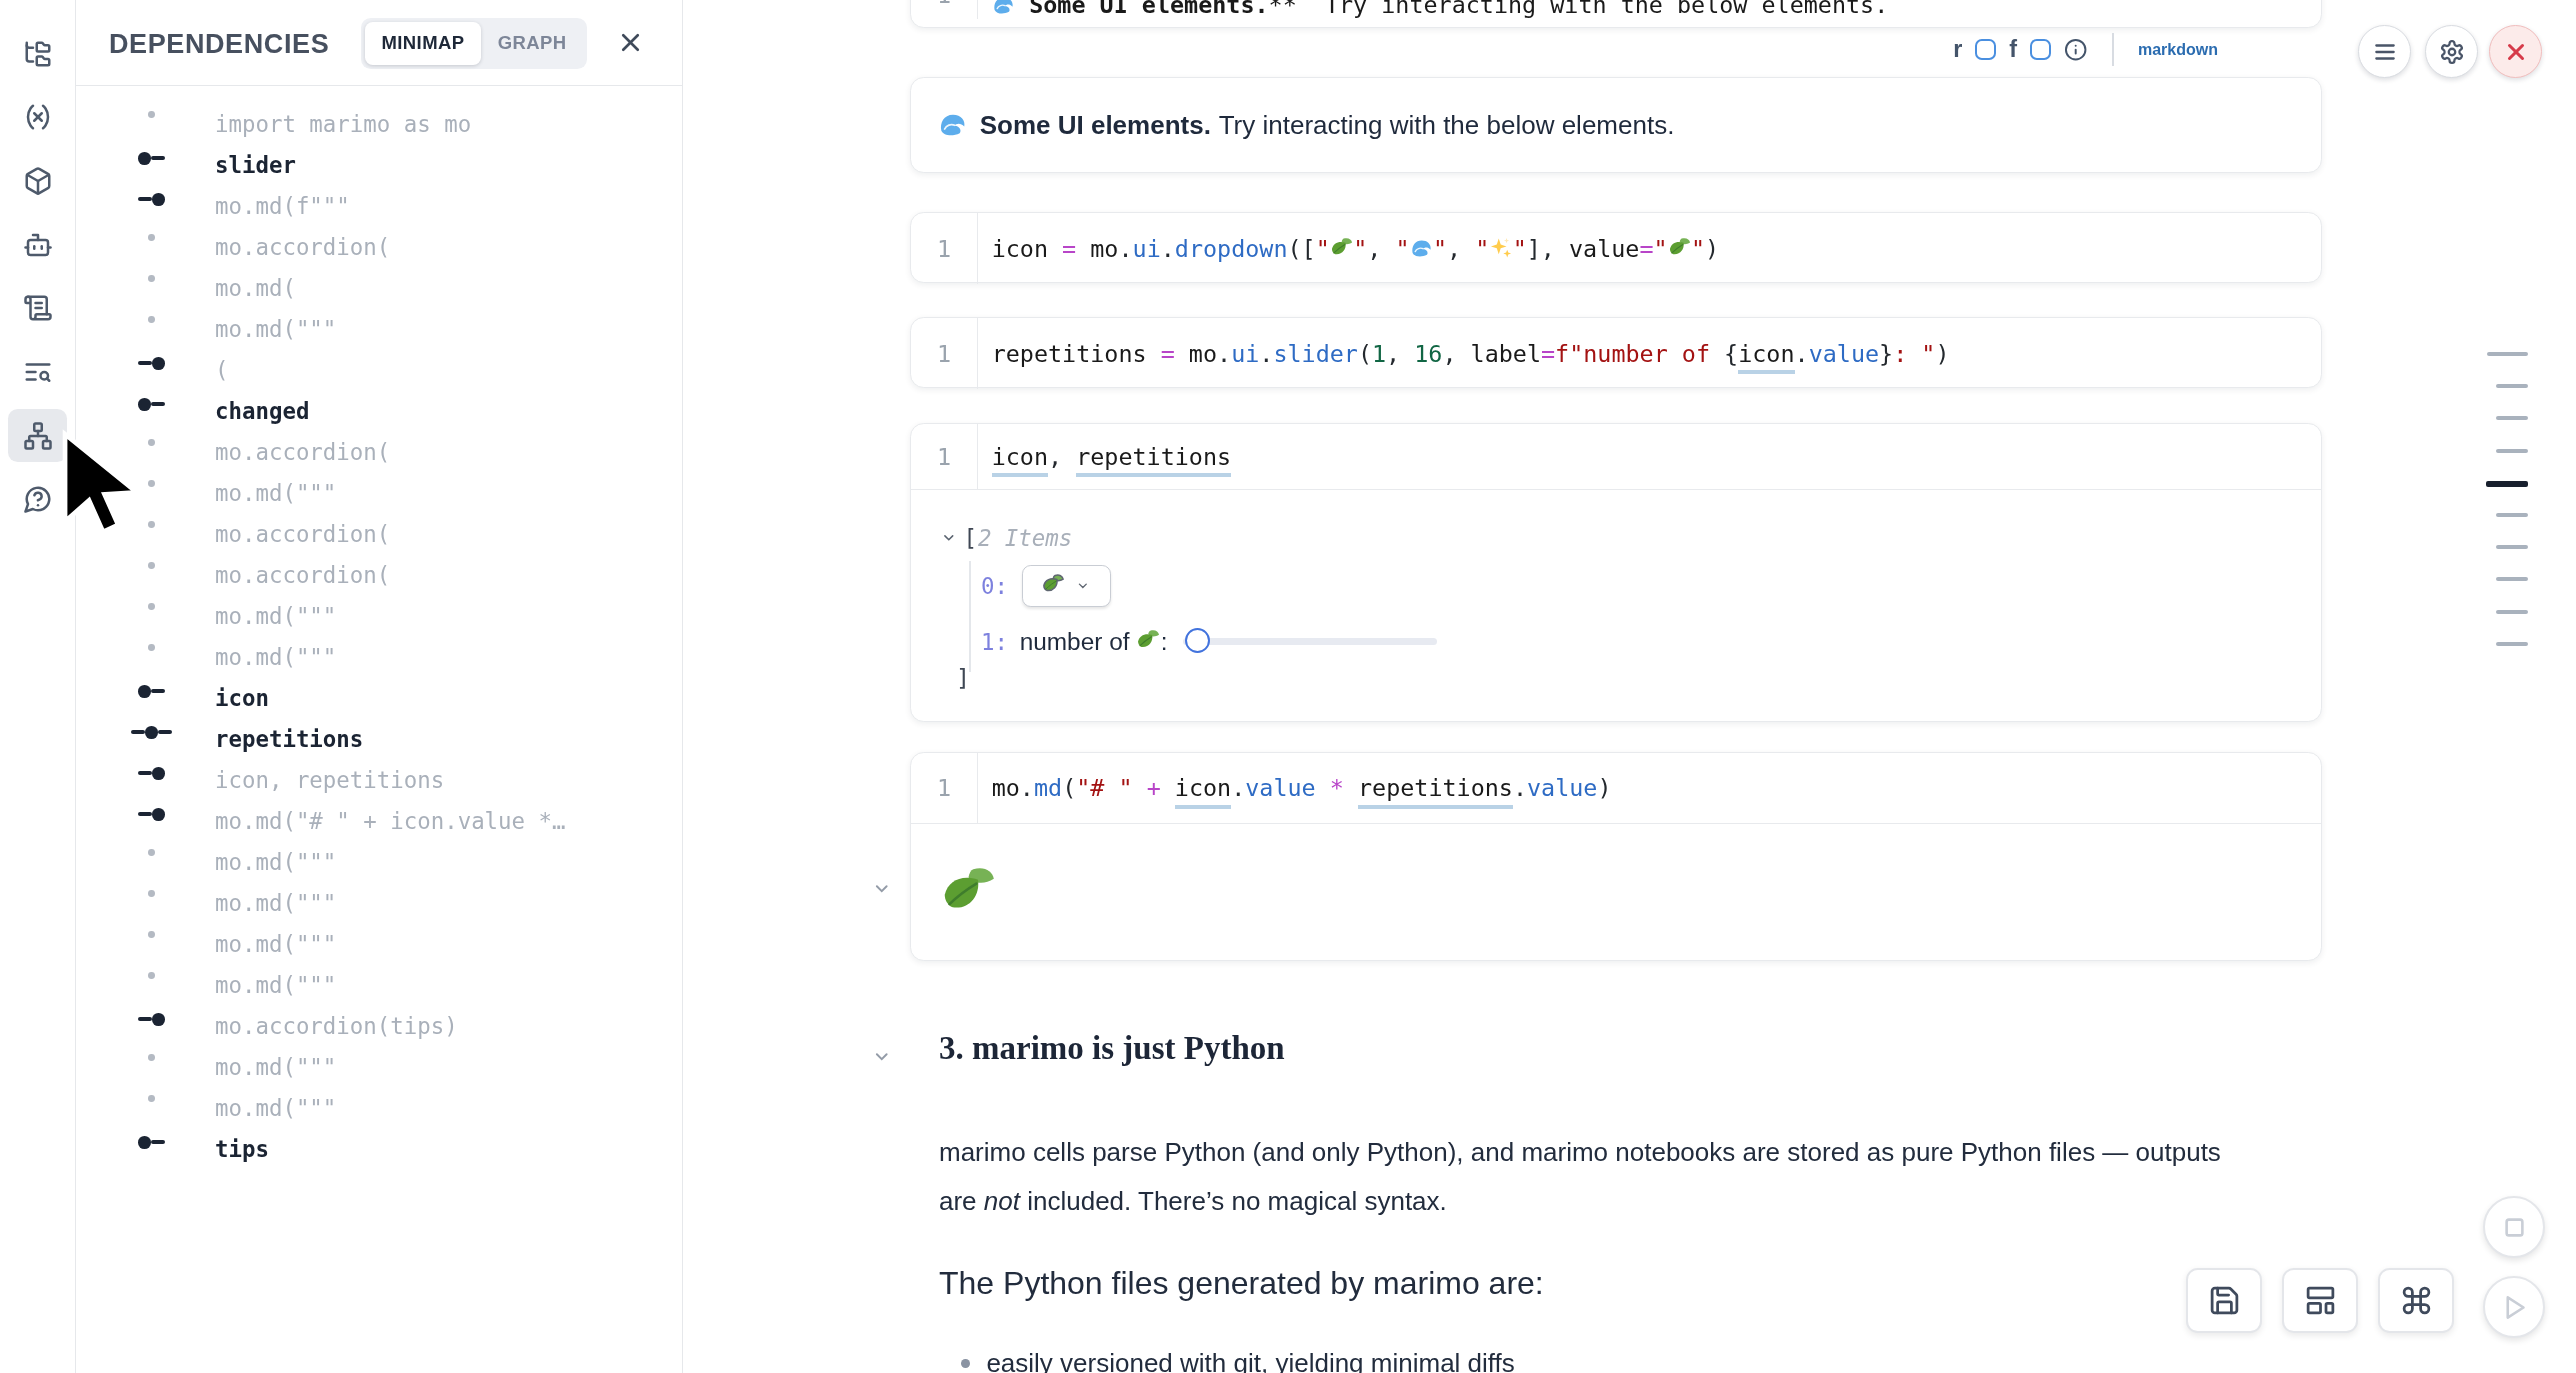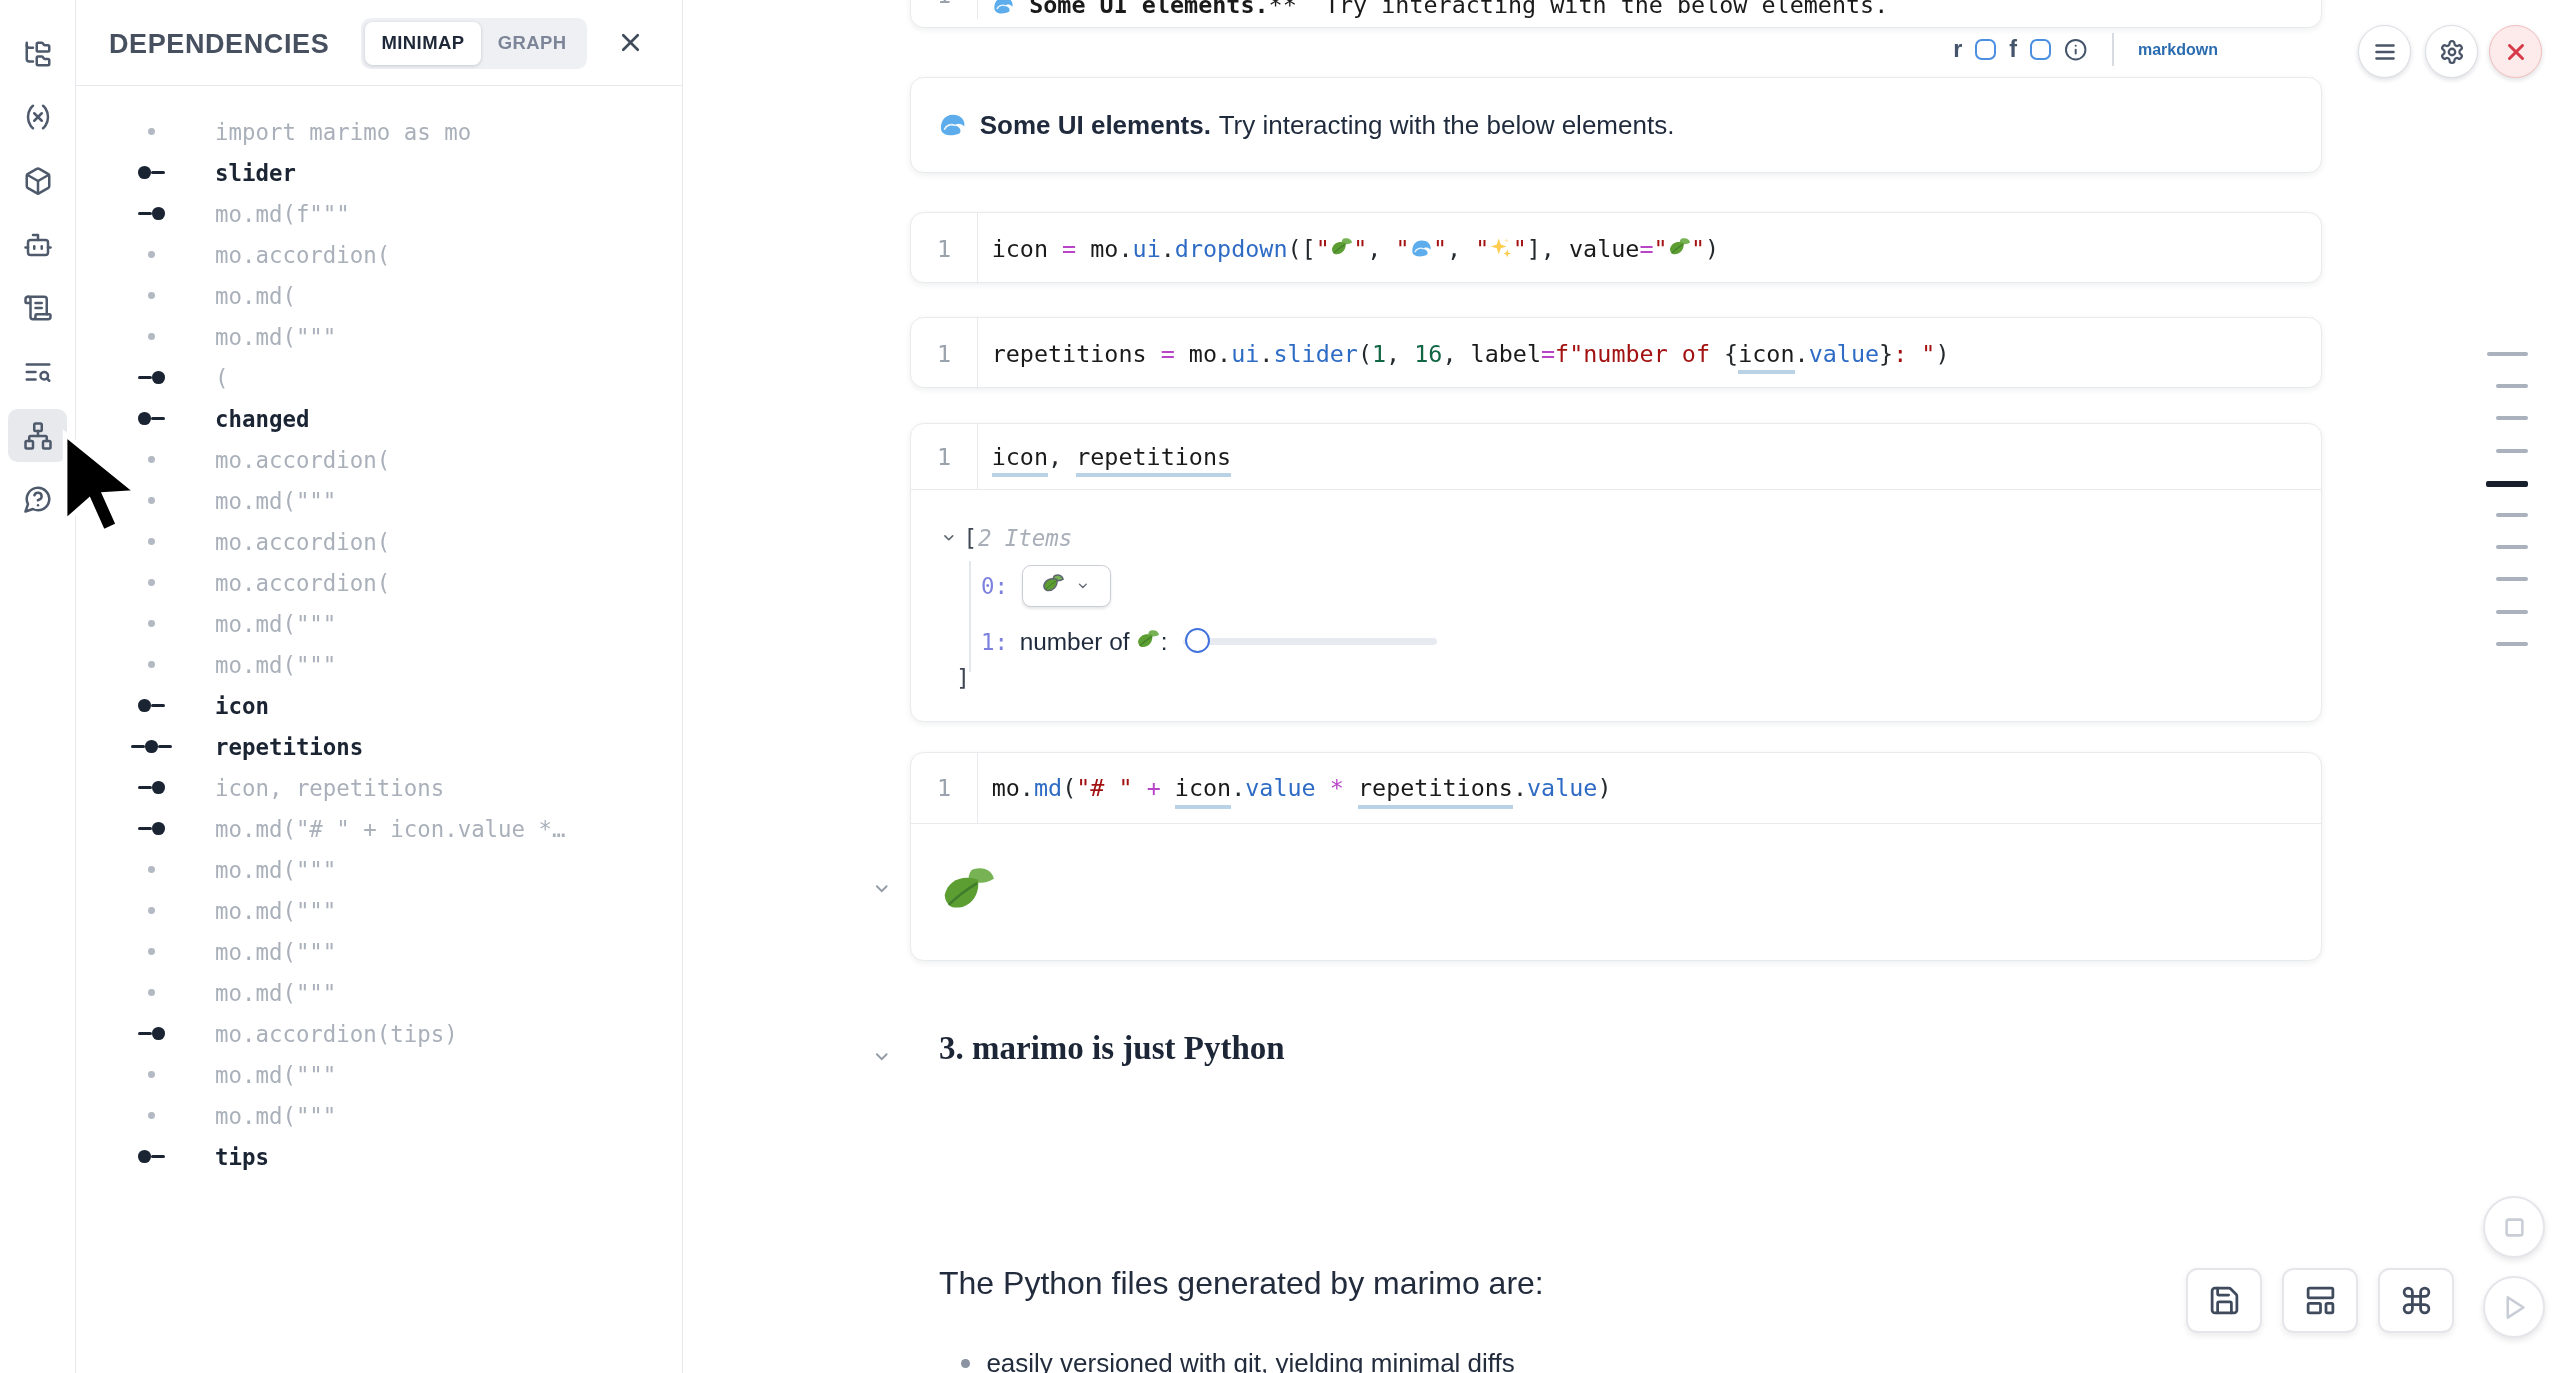--- a/index.html
+++ b/index.html
@@ -25,21 +25,21 @@
   .panel-title { position:absolute; left:33px; top:29px; font-size:27px; font-weight:bold; color:#47505f; letter-spacing:0.6px; }
   .tabs { position:absolute; left:285px; top:17.6px; height:51px; background:#eef0f4; border-radius:9.8px;
     display:flex; align-items:center; padding:0 3.9px; }
   .tab { font-size:18.5px; font-weight:bold; padding:0 16.6px; height:43px; display:flex; align-items:center;
     border-radius:7.8px; color:#7d8698; letter-spacing:0.4px; }
   .tab.active { background:#fff; color:#1e2838; box-shadow:0 1px 3.9px rgba(20,28,45,.18); }
   .panel-close { position:absolute; left:540px; top:28px; width:29px; height:29px; }
   .panel-close svg { width:29px; height:29px; stroke:#3f4a5a; stroke-width:2.2; fill:none; stroke-linecap:round; }
 
   .mm-list { padding-top:25px; }
-  .mm-row { height:41px; display:flex; align-items:center; }
+  .mm-row { height:41px; display:flex; align-items:flex-start; }
   .mm-marker { width:43px; margin-left:54px; display:flex; align-items:center; justify-content:center; flex:none; }
   .mm-dot { width:6.8px; height:6.8px; border-radius:50%; background:#b4bac3; }
   .mm-bigdot { width:12.7px; height:12.7px; border-radius:50%; background:#1b2433; flex:none; }
   .mm-line { width:14.6px; height:3.9px; border-radius:2px; background:#1b2433; flex:none; }
   .mm-text { margin-left:42px; font-family:"DejaVu Sans Mono", monospace; font-size:22.4px; white-space:pre; }
   .mm-gray { color:#a9b0ba; }
   .mm-dark { color:#1b2433; font-weight:bold; }
 
   
   .main { position:absolute; left:683px; top:0; width:1893px; height:1374px; background:#fff; }
@@ -517,20 +517,24 @@
         <path d="m6 9 6 6 6-6"></path>
       </svg>
   </div>
   <div class="cell-collapse" style="left:189px;top:1047px">
     <svg viewBox="0 0 24 24">
         <path d="m6 9 6 6 6-6"></path>
       </svg>
   </div>
 
   <div class="article-h">3. marimo is just Python</div>
+  <div class="p1">
+    <div>marimo cells parse Python (and only Python), and marimo notebooks are stored as pure Python files — outputs</div>
+    <div><span>are </span><span class="tk-i">not</span><span> included. There’s no magical syntax.</span></div>
+  </div>
   <div class="p2">The Python files generated by marimo are:</div>
   <div class="bullet-row">
     <span class="bullet-dot"></span>
     <span>easily versioned with git, yielding minimal diffs</span>
   </div>
 
   <div class="circle-btn" style="left:1675px;top:25px">
     <svg viewBox="0 0 24 24">
         <path d="M4 6h16"></path>
         <path d="M4 12h16"></path>

